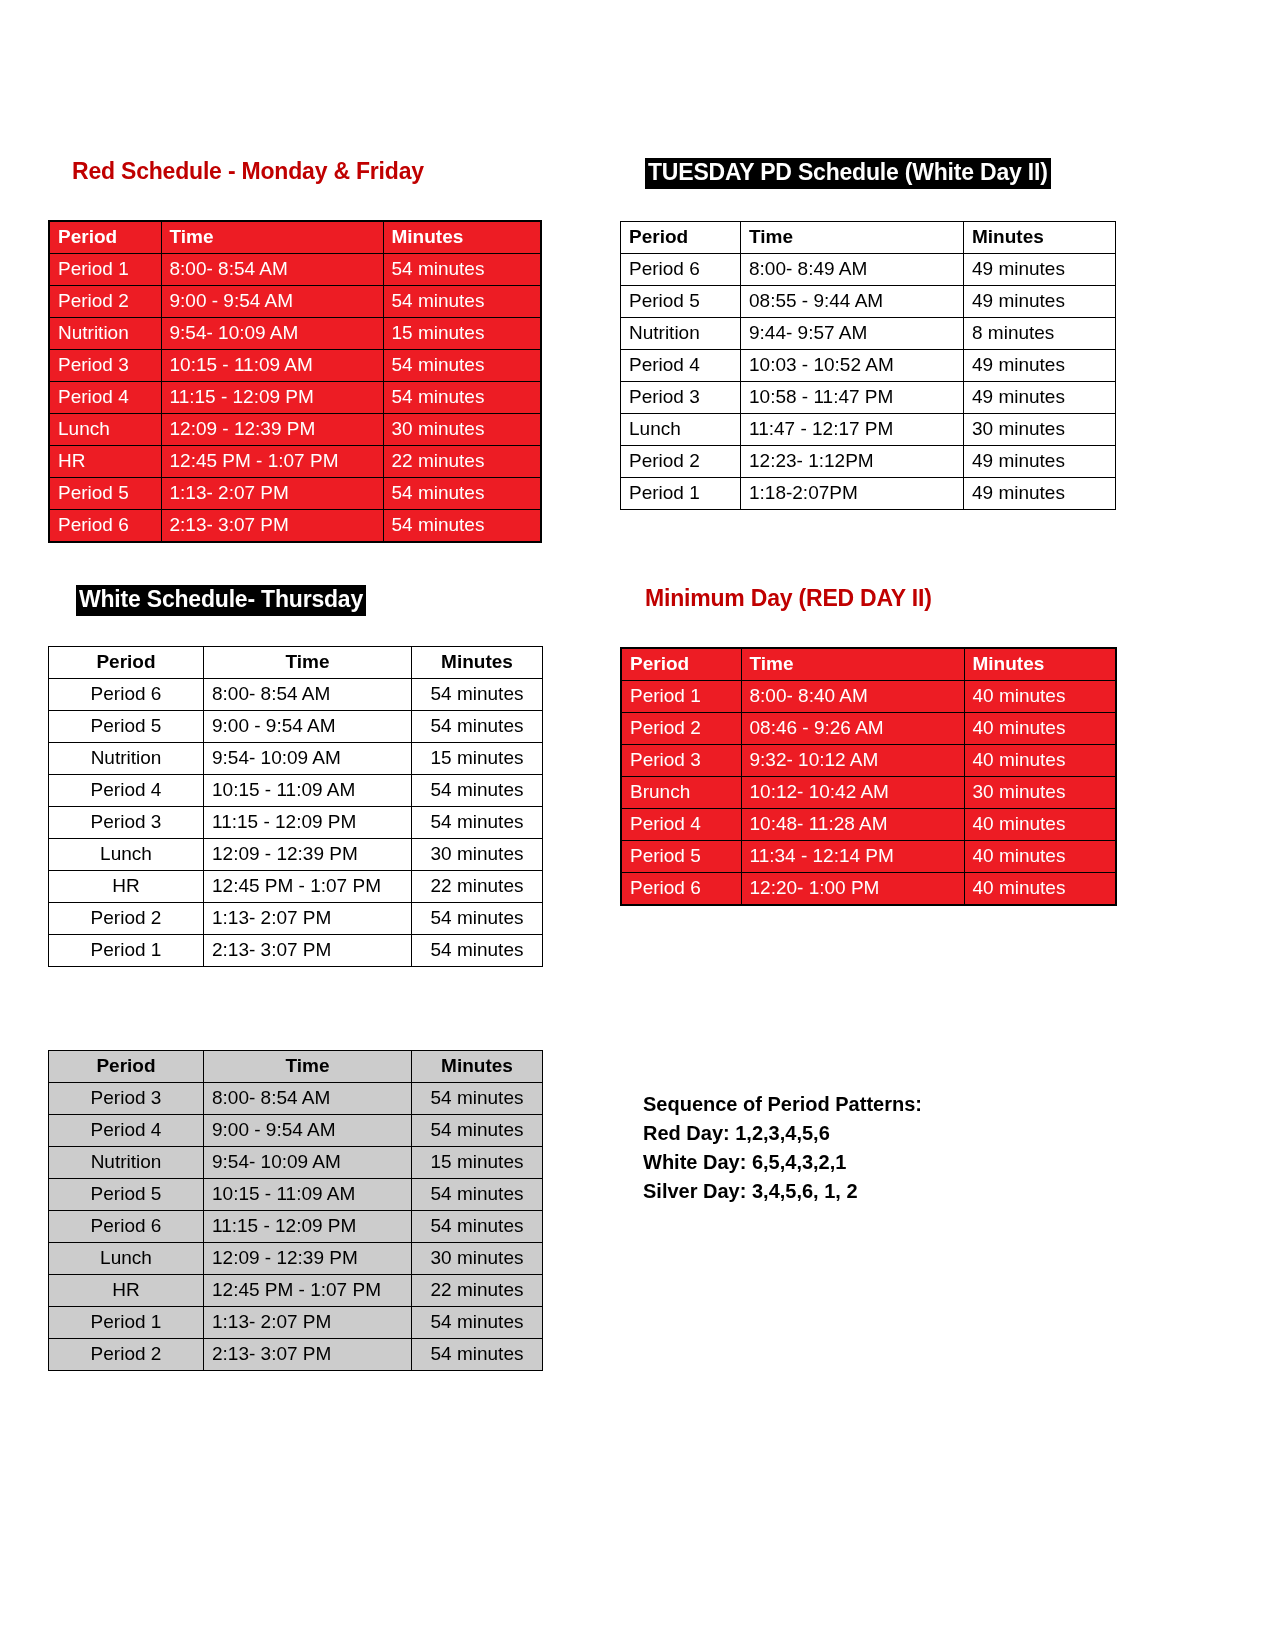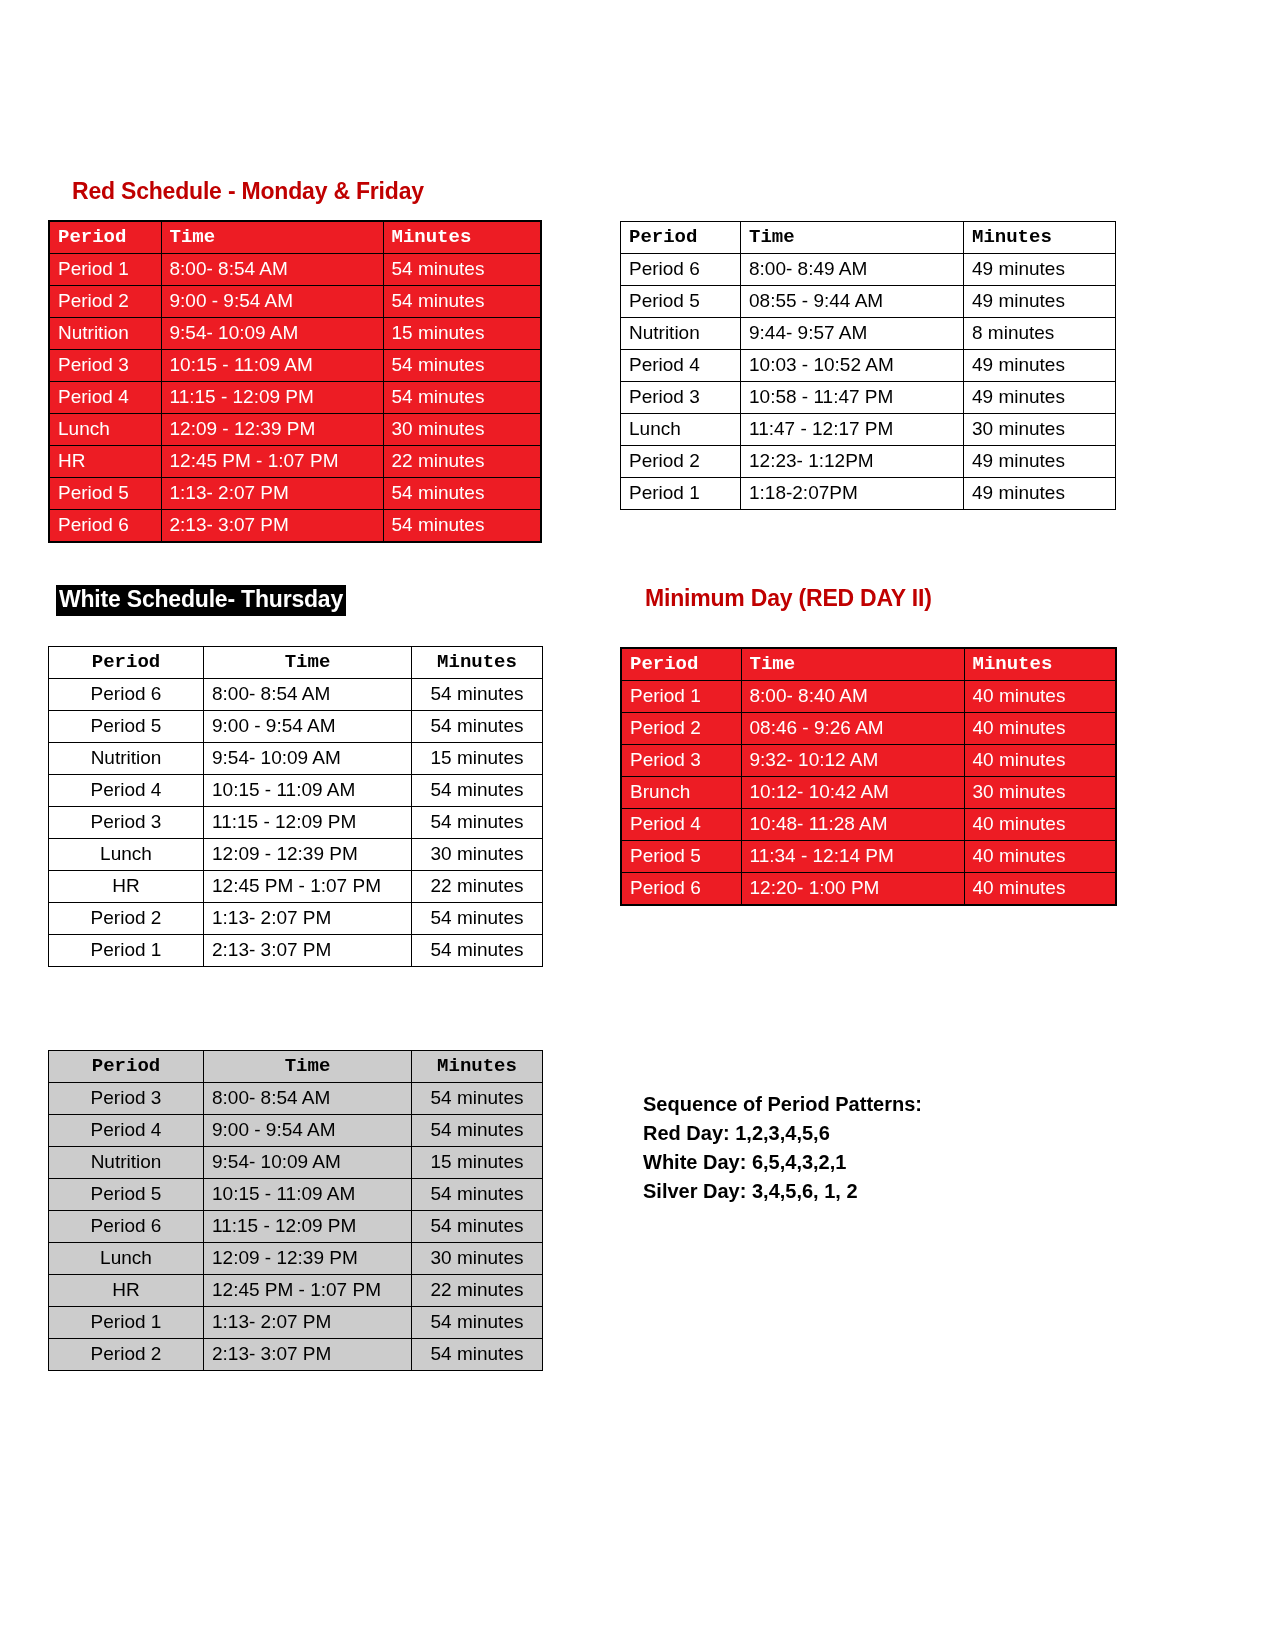--- a/index.html
+++ b/index.html
@@ -48,21 +48,20 @@
   table.sched td, table.sched th {
     border: 1.6px solid #000000;
     padding: 4px 8px 5px 8px;
     height: 22px;
     vertical-align: middle;
     font-weight: normal;
     box-sizing: border-box;
   }
   table.sched th {
     font-weight: bold;
-    font-family: Liberation Mono, monospace;
   }
 
   
   .col-p { width: 112px; }
   .col-t { width: 222px; }
   .col-m { width: 158px; }
 
   .col-p-w { width: 155px; }
   .col-t-w { width: 208px; }
   .col-m-w { width: 131px; }
@@ -93,27 +92,27 @@
     color: #000000;
   }
 
   .center { text-align: center; }
   .left { text-align: left; }
   .right-ish { text-align: center; }
 
   
   .blk { position: absolute; }
 
-  #red-heading     { left: 72px;  top: 158px; margin-top: 20px; }
+  #red-heading     { left: 72px;  top: 158px; }
   #red-table       { left: 48px;  top: 220px; }
 
   #tuesday-heading { left: 645px; top: 158px; }
   #tuesday-table   { left: 620px; top: 221px; }
 
-  #white-heading   { left: 56px;  top: 585px; }
+  #white-heading   { left: 76px;  top: 585px; }
   #white-table     { left: 48px;  top: 646px; }
 
   #min-heading     { left: 645px; top: 585px; }
   #min-table       { left: 620px; top: 647px; }
 
   #silver-heading  { left: 72px;  top: 990px; }
   #silver-table    { left: 48px;  top: 1050px; }
 
   #sequence-block  { left: 643px; top: 1090px; }
 
@@ -190,20 +189,23 @@
           </tr>
         <tr>
             <td class="left">Period 6</td>
             <td class="left">2:13- 3:07 PM</td>
             <td class="left">54 minutes</td>
           </tr>
       </tbody>
     </table>
   </div>
 
+  <div class="blk" id="tuesday-heading">
+    <span class="heading heading-hl">TUESDAY PD Schedule (White Day II)</span>
+  </div>
 
   <div class="blk" id="tuesday-table">
     <table class="sched white-tbl">
       <colgroup>
           <col class="col-p-t">
           <col class="col-t-t">
           <col class="col-m-t">
         </colgroup>
       <thead>
         <tr>

